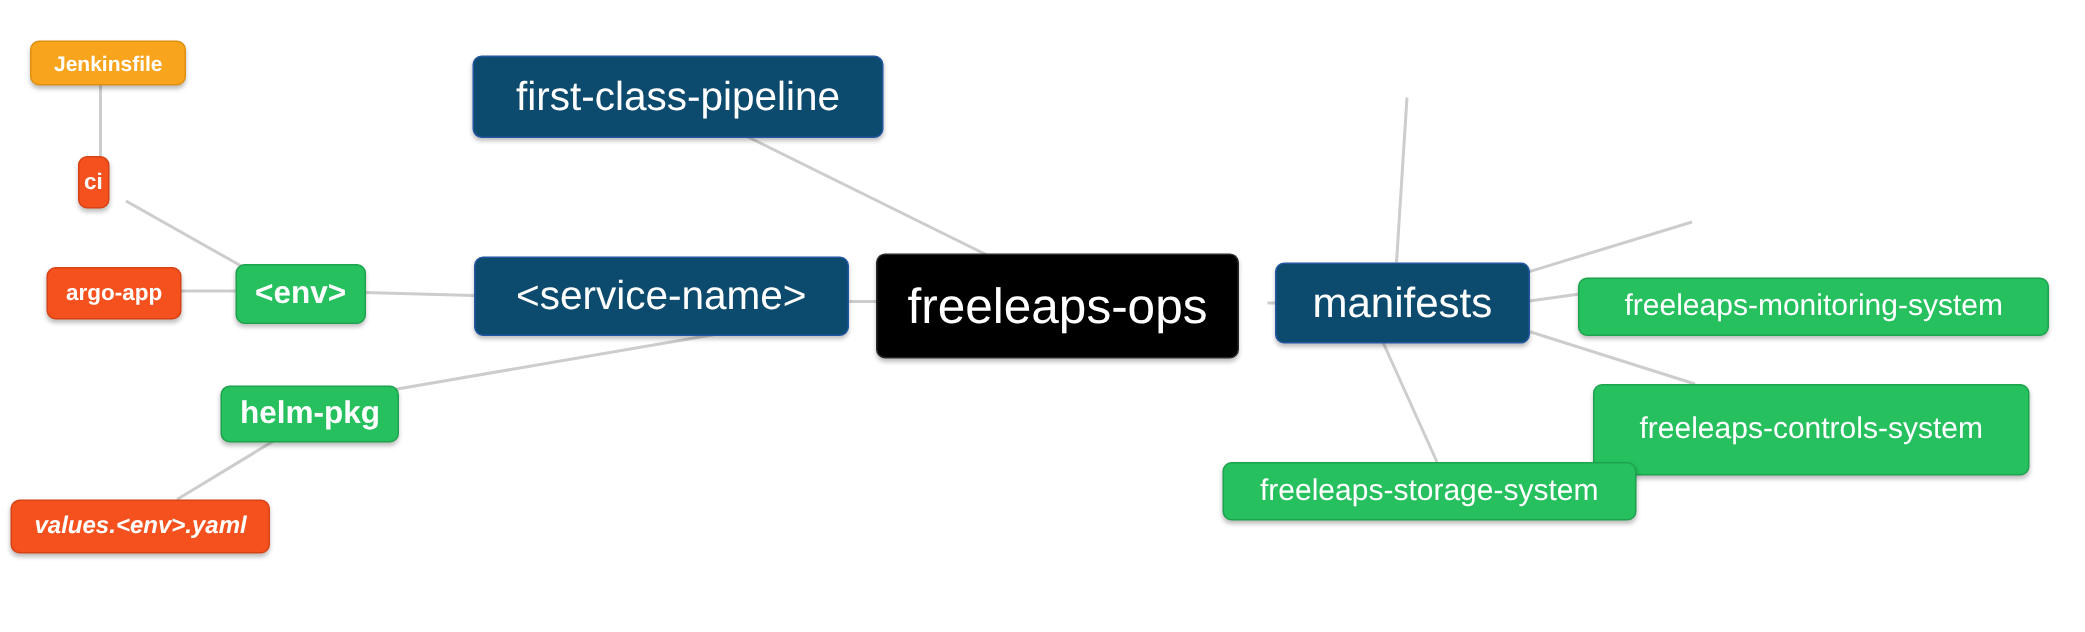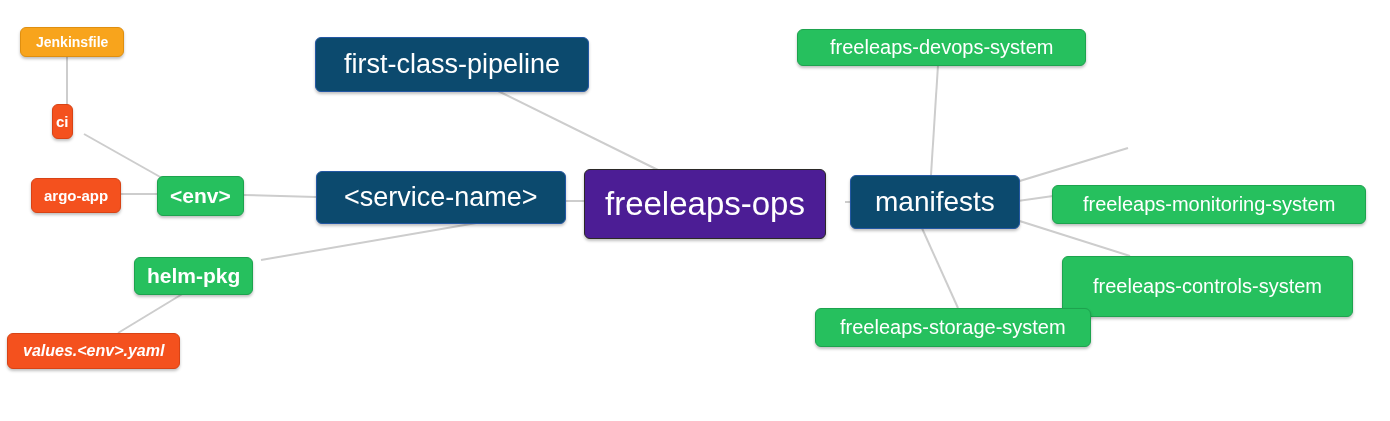--- a/index.html
+++ b/index.html
@@ -13,28 +13,28 @@
     position:absolute;display:flex;align-items:center;justify-content:center;
     color:#ffffff;border-radius:6px;white-space:nowrap;box-sizing:border-box;
     border:1px solid rgba(0,0,0,0.15);
     box-shadow:0 2px 3px rgba(0,0,0,0.25);
     line-height:1.15;cursor:default;
   }
   .blue  {background:#0c4a6e;border-color:#2257a3;}
   .green {background:#26c05e;border-color:#1da34e;}
   .orange{background:#f8a41c;border-color:#df8f10;}
   .red   {background:#f4511e;border-color:#d84315;}
-  .dark  {background:#4c1d95;border-color:#2b2927;}
+  .dark  {background:#000000;border-color:#2b2927;}
   .bold{font-weight:bold;}
 
   .n-jenkinsfile{left:20px;  top:27px;  font-size:14px;padding:6px 15px;}
   .n-ci        {left:52px;  top:104px; font-size:15px;padding:8px 3px;}
   .n-argo      {left:31px;  top:178px; font-size:15px;padding:8px 12px;}
   .n-env       {left:157px; top:176px; font-size:21px;padding:7px 12px;}
-  .n-helm      {left:134px; top:257px; font-size:21px;padding:6px 12px;}
+  .n-helm      {left:147px; top:257px; font-size:21px;padding:6px 12px;}
   .n-values    {left:7px;   top:333px; font-size:16px;padding:8px 15px;font-style:italic;}
   .n-pipeline  {left:315px; top:37px;  font-size:27px;padding:11px 28px;}
   .n-service   {left:316px; top:171px; font-size:27px;padding:10px 27px;}
   .n-ops       {left:584px; top:169px; font-size:33px;padding:15px 20px;}
   .n-manifests {left:850px; top:175px; font-size:28px;padding:10px 24px;}
   .n-devops    {left:797px; top:29px;  font-size:20px;padding:6px 32px;}
   .n-network   {left:1053px;top:113px; font-size:20px;padding:6px 30px;}
   .n-monitoring{left:1052px;top:185px; font-size:20px;padding:7px 30px;}
   .n-controls  {left:1062px;top:256px; font-size:20px;padding:18px 30px;}
   .n-storage   {left:815px; top:308px; font-size:20px;padding:7px 24px;}
@@ -74,21 +74,20 @@
   <div class="node red bold n-values">values.&lt;env&gt;.yaml</div>
 
   <div class="node blue n-pipeline">first-class-pipeline</div>
 
   <div class="node blue n-service">&lt;service-name&gt;</div>
 
   <div class="node dark n-ops">freeleaps-ops</div>
 
   <div class="node blue n-manifests">manifests</div>
 
-  <div class="node green n-devops">freeleaps-devops-system</div>
 
 
   <div class="node green n-monitoring">freeleaps-monitoring-system</div>
 
   <div class="node green n-controls">freeleaps-controls-system</div>
 
   <div class="node green n-storage">freeleaps-storage-system</div>
 
 </div>
 

